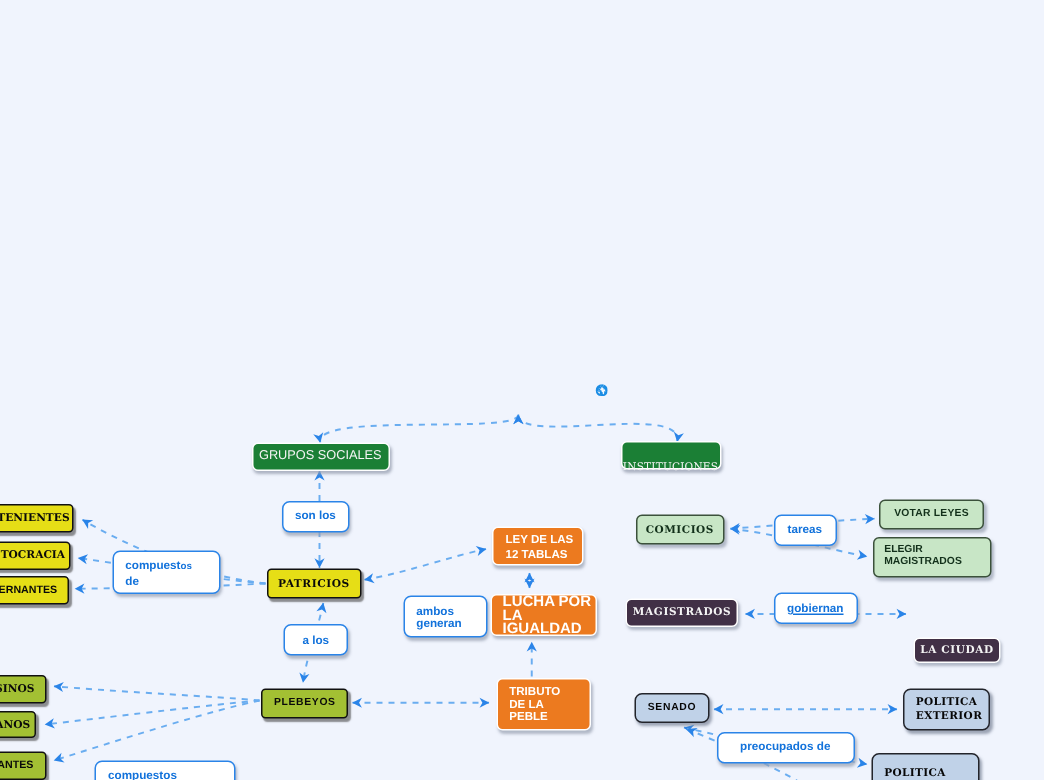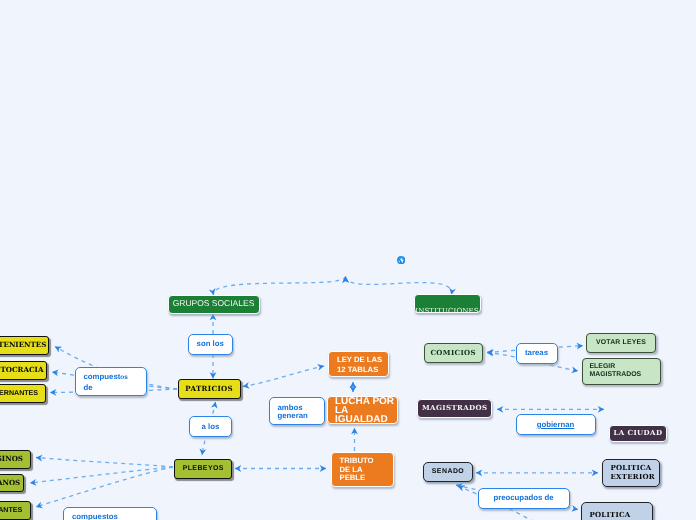--- a/index.html
+++ b/index.html
@@ -181,21 +181,21 @@
 
   <div class="node n-mint sans lbl-left" style="left:581.5px;top:357.5px;width:79px;height:27.5px;font-size:6.9px;padding-left:7px;line-height:8.3px;">
     <span>ELEGIR
 MAGISTRADOS</span>
   </div>
 
   <div class="node n-plum serif" style="left:417px;top:398.5px;width:75px;height:19px;font-size:7px;letter-spacing:.4px;text-indent:.4px;">
     <span>MAGISTRADOS</span>
   </div>
 
-  <div class="node n-label sans" style="left:515.5px;top:414px;width:80px;height:21px;text-decoration:underline;">
+  <div class="node n-label sans" style="left:515.5px;top:395px;width:56px;height:21px;text-decoration:underline;">
     <span>gobiernan</span>
   </div>
 
   <div class="node n-plum serif" style="left:608.5px;top:405px;width:58.5px;height:16.5px;font-size:7px;letter-spacing:.4px;text-indent:.4px;margin-top:20px;">
     <span>LA CIUDAD</span>
   </div>
 
   <div class="node n-steel sans" style="left:422.5px;top:461.5px;width:50.5px;height:20px;font-size:6.9px;letter-spacing:.5px;text-indent:.5px;">
     <span>SENADO</span>
   </div>

